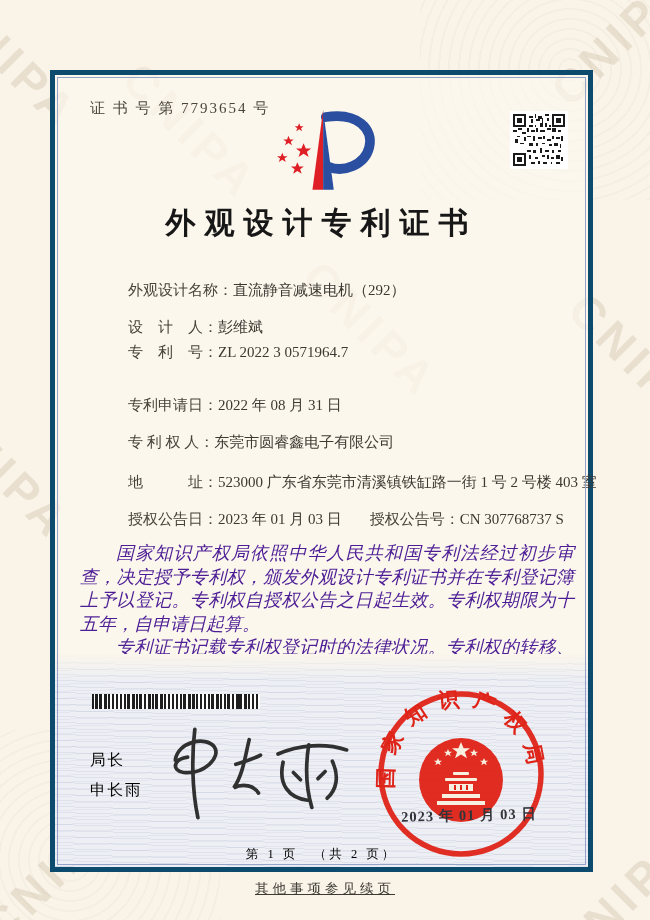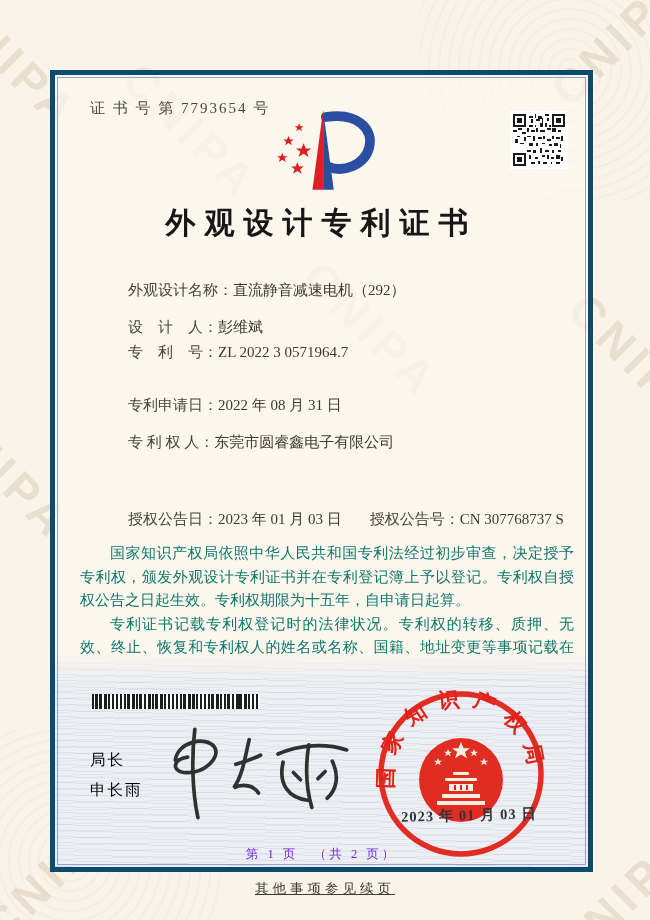--- a/index.html
+++ b/index.html
@@ -34,22 +34,22 @@
   .title {
     position:absolute; left:0; top:128px; width:100%; text-align:center;
     font-size:30px; font-weight:bold; letter-spacing:9px; color:#171717;
   }
   .row { position:absolute; left:35px; right:25px; font-size:15px; white-space:nowrap;margin-left:38px; }
   .row .lab { color:#47433c; }
   .row .val { color:#3c3933; }
   .pair2 { margin-left:28px; }
   .paras {
     position:absolute; left:25px; top:467px; width:494px;
-    font-size:15px; line-height:23.5px; text-align:justify;
-    color:#0f766e;
+    font-size:18px; line-height:23.5px; text-align:justify;
+    font-style:italic; color:#4c1d95;
   }
   .paras p { text-indent:2em; }
   .band {
     position:absolute; left:0; right:0; bottom:0; height:213px;
     background-color:#edeff4;
     background-image:
       linear-gradient(180deg,#fbf6ec 0,rgba(251,246,236,0) 26px),
       repeating-linear-gradient(1.5deg, rgba(120,135,175,.13) 0 1px, transparent 1px 6px),
       repeating-linear-gradient(-1.5deg, rgba(120,135,175,.09) 0 1px, transparent 1px 7px);
   }
@@ -67,21 +67,21 @@
   }
   .signature { position:absolute; left:108px; top:648px; width:195px; height:98px; }
   .seal-wrap { position:absolute; left:320px; top:613px; width:172px; height:172px; }
   .seal-date {
     position:absolute; left:336px; top:731px; width:156px; text-align:center;
     font-size:14.5px; font-weight:bold; color:#33343a; letter-spacing:1px;
     transform:rotate(-1.5deg); z-index:4;
   }
   .pagination {
     position:absolute; left:0; right:0; top:771px; text-align:center;
-    font-size:12.5px; letter-spacing:3px; color:#6d28d9;
+    font-size:12.5px; letter-spacing:3px; color:#000000;
   }
   .continuation {
     position:absolute; left:0; right:0; top:880px; text-align:center;
     font-size:13.5px; letter-spacing:4px; color:#3d3a34;text-decoration:underline;
   }
 </style>
 </head>
 <body>
 
 <div class="page">
@@ -141,20 +141,23 @@
       <span class="lab">设　计　人：</span><span class="val">彭维斌</span>
     </div>
     <div class="row" style="top:268px;">
       <span class="lab">专　利　号：</span><span class="val">ZL 2022 3 0571964.7</span>
     </div>
     <div class="row" style="top:321px;">
       <span class="lab">专利申请日：</span><span class="val">2022 年 08 月 31 日</span>
     </div>
     <div class="row" style="top:358px;">
       <span class="lab">专 利 权 人：</span><span class="val">东莞市圆睿鑫电子有限公司</span>
+    </div>
+    <div class="row" style="top:398px;">
+      <span class="lab">地　　　址：</span><span class="val">523000 广东省东莞市清溪镇铁缸路一街 1 号 2 号楼 403 室</span>
     </div>
     <div class="row" style="top:435px;">
       <span class="lab">授权公告日：</span><span class="val">2023 年 01 月 03 日</span><span class="lab pair2">授权公告号：</span><span class="val">CN 307768737 S</span>
     </div>
 
     <div class="paras">
       <p>国家知识产权局依照中华人民共和国专利法经过初步审查，决定授予专利权，颁发外观设计专利证书并在专利登记簿上予以登记。专利权自授权公告之日起生效。专利权期限为十五年，自申请日起算。</p>
       <p>专利证书记载专利权登记时的法律状况。专利权的转移、质押、无效、终止、恢复和专利权人的姓名或名称、国籍、地址变更等事项记载在专利登记簿上。</p>
     </div>
 

